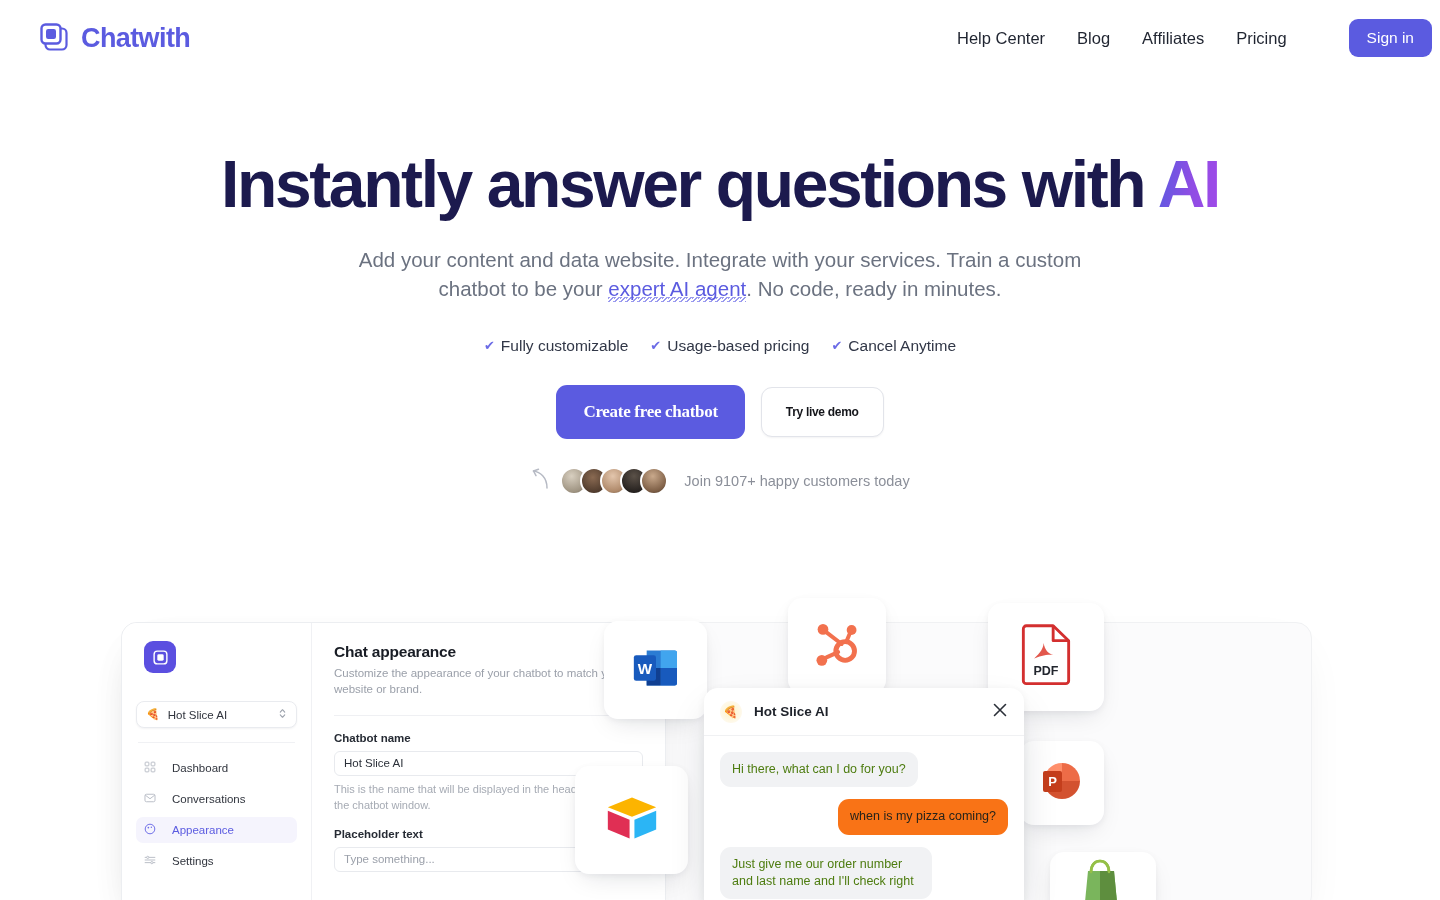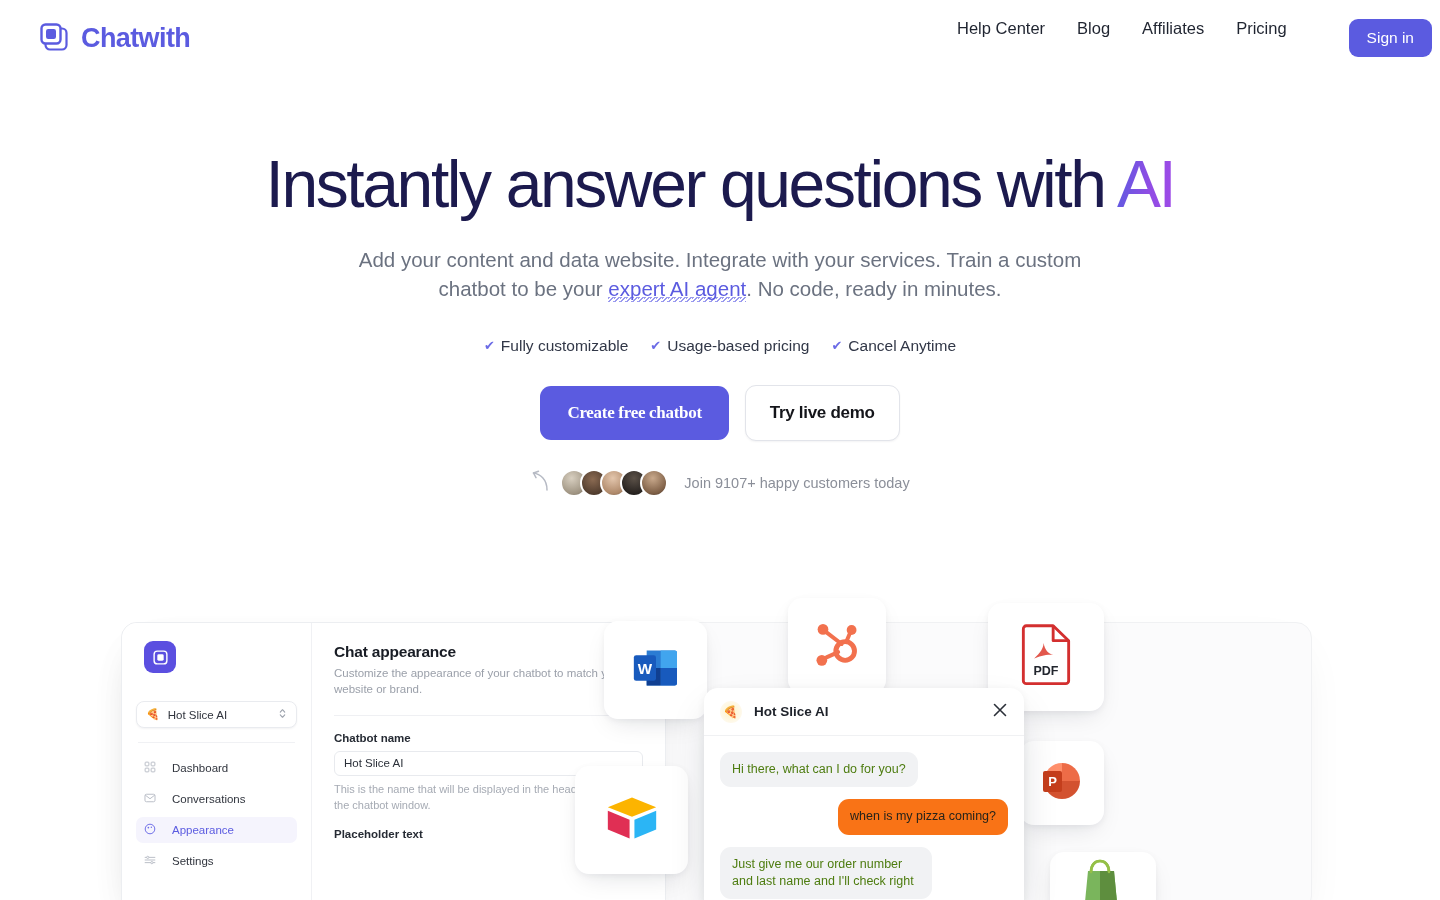--- a/index.html
+++ b/index.html
@@ -44,20 +44,21 @@
     font-size: 27px;
     font-weight: bold;
     letter-spacing: -0.6px;
     color: #5b5be0;
   }
 
   .nav-spacer { flex: 1; }
 
   .main-nav {
     display: flex;
+    align-items: center;
     gap: 32px;
   }
   .nav-link {
     font-size: 16.5px;
     color: #1f2430;
     text-decoration: none;
     cursor: pointer;
     white-space: nowrap;
   }
   .signin-btn {
@@ -86,21 +87,21 @@
     font-size: 15px;
     font-weight: bold;
     color: #6b6be6;
     letter-spacing: 0.1px;
     margin-bottom: 14px;
   }
 
   .hero-title {
     font-size: 66px;
     line-height: 1.04;
-    font-weight: normal;
+    font-weight: bold;
     letter-spacing: -2.4px;
     color: #1c1a4e;
   }
   .hero-title .ai-grad {
     background: linear-gradient(95deg, #5b5be0 0%, #8f4de4 55%, #a04ae8 100%);
     -webkit-background-clip: text;
     background-clip: text;
     color: transparent;
   }
 
@@ -157,21 +158,21 @@
     letter-spacing: -0.3px;
     border: none;
     border-radius: 11px;
     padding: 17px 27px;
     cursor: pointer;
     font-family: Liberation Serif, serif;
   }
   .cta-secondary {
     background: #fff;
     color: #14151a;
-    font-size: 17px;
+    font-size: 12px;
     font-weight: bold;
     letter-spacing: -0.3px;
     border: 1px solid #e2e4ea;
     border-radius: 11px;
     padding: 17px 24px;
     cursor: pointer;
     font-family: inherit;
     box-shadow: 0 1px 2px rgba(16,24,40,.05);
   }
 
@@ -557,20 +558,21 @@
       <div class="panel-div"></div>
 
       <div class="field-block">
         <div class="field-label">Chatbot name</div>
         <div class="field-input">Hot Slice AI</div>
         <div class="field-hint">This is the name that will be displayed in the header of the chatbot window.</div>
       </div>
 
       <div class="field-block">
         <div class="field-label">Placeholder text</div>
+        <div class="field-input placeholder">Type something...</div>
       </div>
     </main>
   </div>
 
   <div class="int-card card-word">
     <span>
       <svg width="56" height="56" viewBox="0 0 48 48">
         <path d="M16 9 H40 A2 2 0 0 1 42 11 V37 A2 2 0 0 1 40 39 H16 Z" fill="#2b7cd3"></path>
         <path d="M28 9 H40 A2 2 0 0 1 42 11 V24 H28 Z" fill="#41a5ee"></path>
         <path d="M28 24 H42 V37 A2 2 0 0 1 40 39 H28 Z" fill="#185abd"></path>

